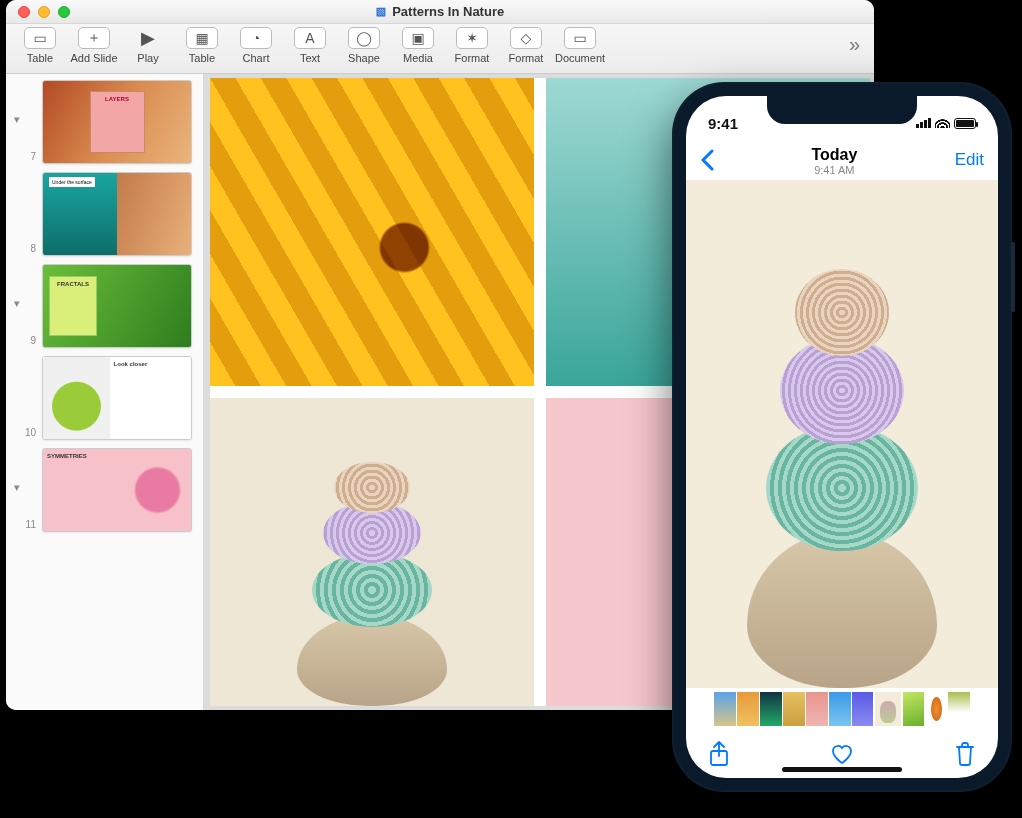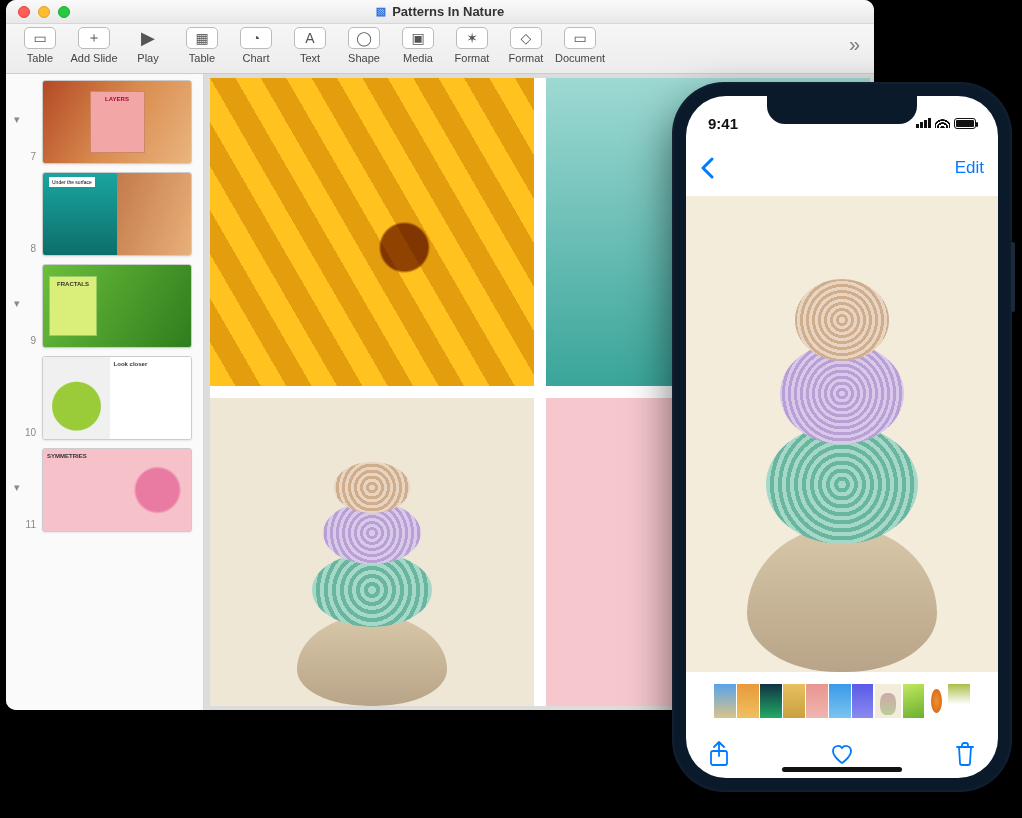--- a/index.html
+++ b/index.html
@@ -144,21 +144,21 @@
     border-radius: 52px;
     padding: 14px;
     box-shadow: 0 20px 45px rgba(0,0,0,.55), inset 0 0 4px rgba(255,255,255,.08);
   }
   .iphone::before, .iphone::after{
     content:""; position:absolute; background:#1a2a3a; border-radius:3px;
   }
   .iphone::before{ right:-3px; top:160px; width:4px; height:70px;}
   .screen {
     width:100%; height:100%; background:#fff; border-radius:40px; overflow:hidden;
-    position:relative; display:flex; flex-direction:column;gap:8px;
+    position:relative; display:flex; flex-direction:column;
   }
   .notch {
     position:absolute; top:0; left:50%; transform:translateX(-50%);
     width: 150px; height: 28px; background:#0a1a2a;
     border-radius: 0 0 18px 18px; z-index:5;
   }
   .statusbar {
     height: 44px; display:flex; align-items:center; justify-content:space-between;
     padding: 10px 22px 0; font-size:15px; font-weight:600; color:#111;
   }
@@ -374,20 +374,24 @@
         <span class="batt"></span>
       </span>
     </div>
 
     <div class="navbar">
       <span class="nav-back">
         <svg width="14" height="22" viewBox="0 0 14 22">
           <polyline points="12,2 3,11 12,20" fill="none" stroke="#007aff" stroke-width="3" stroke-linecap="round" stroke-linejoin="round"></polyline>
         </svg>
       </span>
+      <span class="nav-title">
+        <span class="main">Today</span>
+        <span class="sub">9:41 AM</span>
+      </span>
       <span class="nav-edit">Edit</span>
     </div>
 
     <div class="photo-view">
       <div class="stack">
         <div class="base"></div>
           <div class="m3"></div>
           <div class="m2"></div>
           <div class="m1"></div>
       </div>

